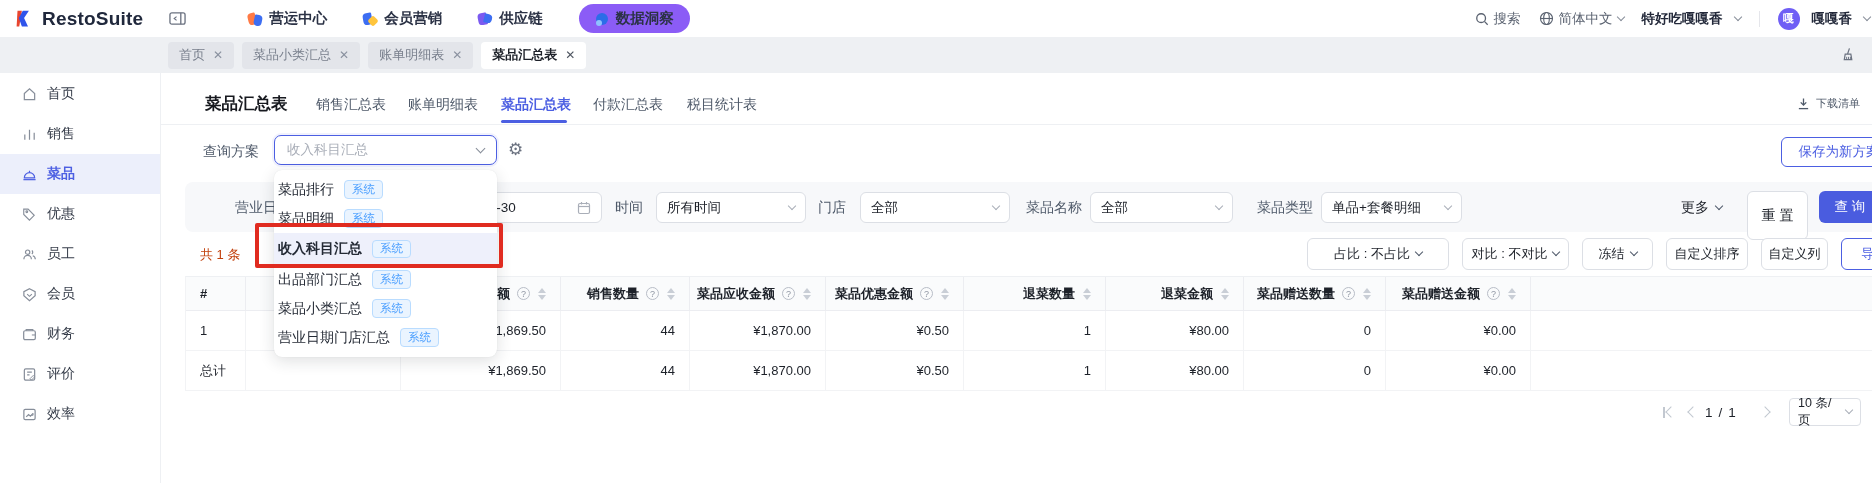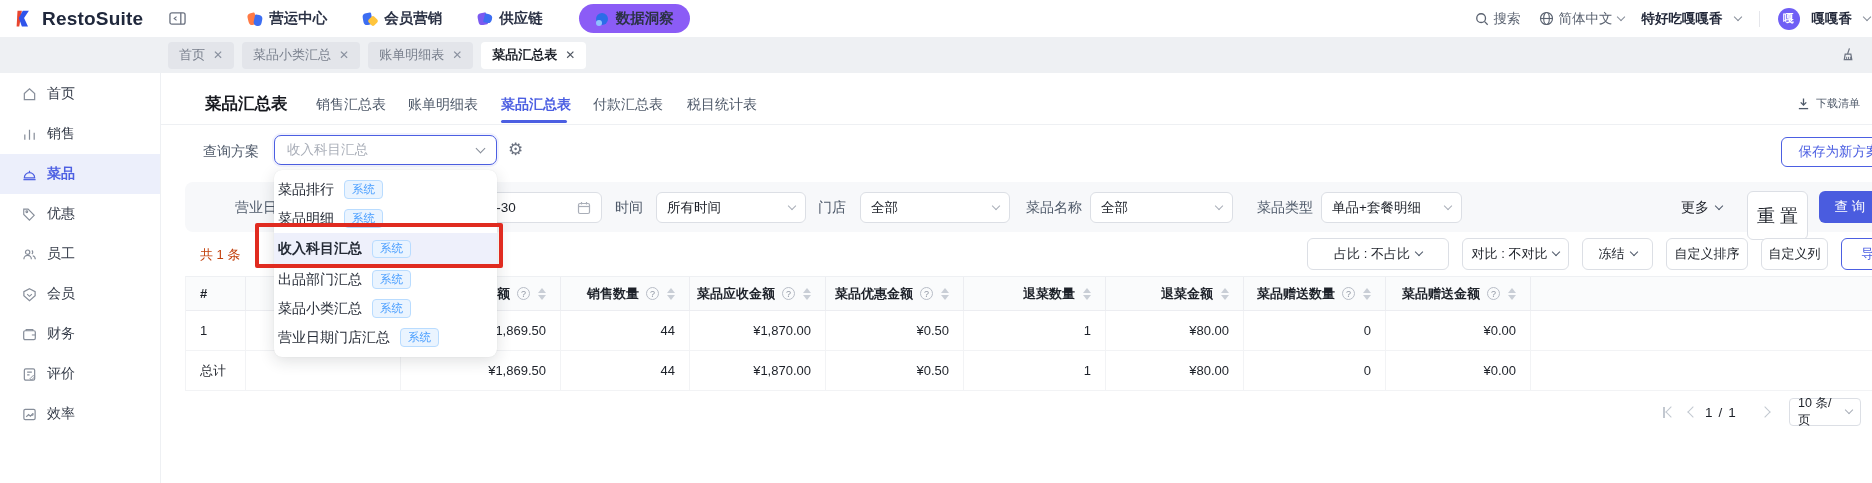--- a/index.html
+++ b/index.html
@@ -54,21 +54,21 @@
   .q-input .val { color:#a9aeb8; font-size:13.5px; flex:1; }
   .gear { position:absolute; left:347px; top:66px; color:#6b7280; font-size:17px; cursor:pointer; }
   .save-btn { position:absolute; left:1620px; top:64px; height:30px; width:116px; border:1.5px solid #4c5fe2; border-radius:6px; color:#4c5fe2; font-size:13.5px; background:#fff; display:flex; align-items:center; justify-content:center; cursor:pointer; white-space:nowrap; }
 
   
   .band { position:absolute; left:24px; top:109px; width:1700px; height:50px; background:#f7f8fa; border-radius:8px; }
   .f-label { position:absolute; top:17px; color:#4e5969; font-size:14px; white-space:nowrap; }
   .f-box { position:absolute; top:10px; height:31px; background:#fff; border:1px solid #dcdfe5; border-radius:6px; display:flex; align-items:center; padding:0 10px; font-size:13.5px; color:#1d2129; cursor:pointer; }
   .f-box .grow { flex:1; }
   .f-more { position:absolute; left:1496px; top:17px; color:#1d2129; font-size:14px; display:flex; gap:7px; align-items:center; cursor:pointer; }
-  .btn-reset { position:absolute; left:1562px; top:9px; width:61px; height:49px; background:#fff; border:1px solid #dcdfe5; border-radius:6px; font-size:18px; color:#1d2129; display:flex; align-items:center; justify-content:center; cursor:pointer; white-space:nowrap; }
+  .btn-reset { position:absolute; left:1562px; top:9px; width:61px; height:49px; background:#fff; border:1px solid #dcdfe5; border-radius:6px; font-size:14px; color:#1d2129; display:flex; align-items:center; justify-content:center; cursor:pointer; white-space:nowrap; }
   .btn-search { position:absolute; left:1634px; top:9px; width:62px; height:32px; background:#4a5cdf; border-radius:6px; font-size:13.5px; color:#fff; display:flex; align-items:center; justify-content:center; cursor:pointer; white-space:nowrap; }
 
   
   .count { position:absolute; left:39px; top:173px; font-size:13px; color:#c2410c; }
   .toolbar { position:absolute; left:1146px; top:165px; display:flex; gap:13px; }
   .tbtn { height:32px; background:#fff; border:1px solid #dcdfe5; border-radius:6px; font-size:13px; color:#1d2129; display:flex; align-items:center; justify-content:center; gap:6px; cursor:pointer; white-space:nowrap; }
   .tbtn.blue { border-color:#4c5fe2; color:#4c5fe2; }
 
   
   .tbl { position:absolute; left:24px; top:203px; width:1687px; display:grid; grid-template-columns:60px 155px 160px 129px 136px 138px 142px 138px 142px 145px 1fr; border-top:1px solid #eef0f3; border-left:1px solid #f2f3f5; }

